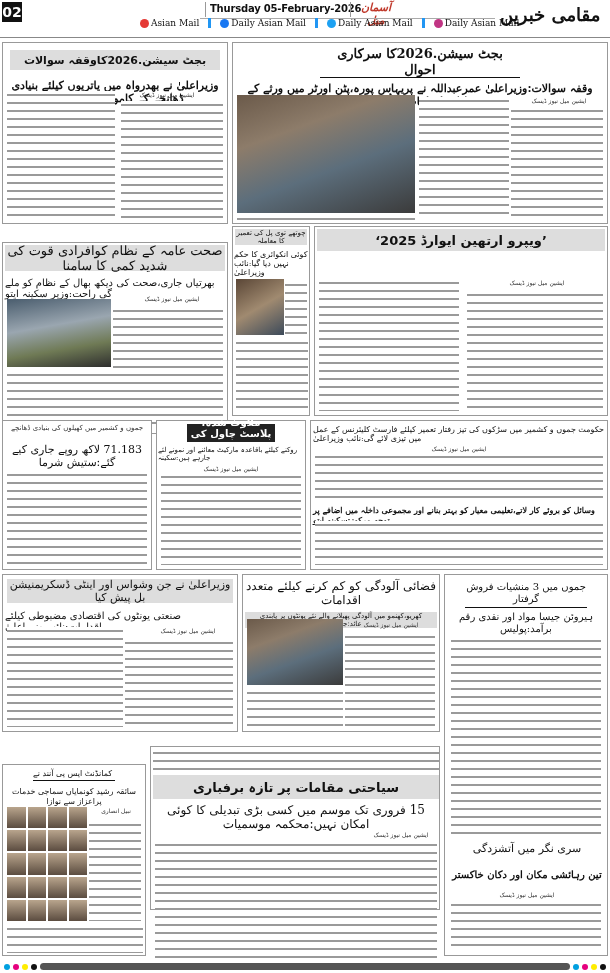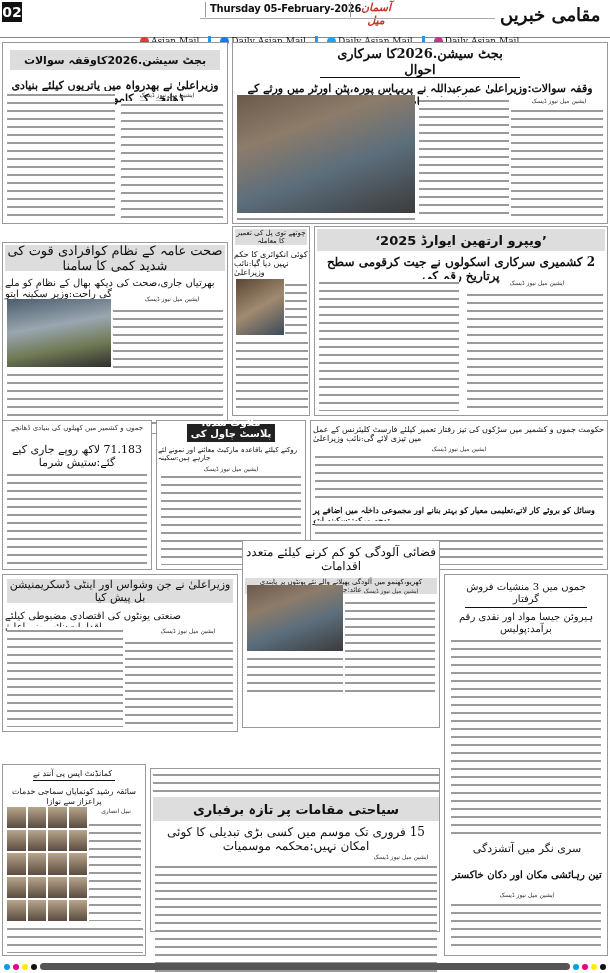--- a/index.html
+++ b/index.html
@@ -5,21 +5,21 @@
 *{box-sizing:border-box;margin:0;padding:0}
 body{width:610px;height:973px;background:#fff;font-family:"DejaVu Sans",sans-serif;position:relative;overflow:hidden;color:#111}
 .abs{position:absolute}
 .masthead{left:0;top:0;width:610px;height:38px;border-bottom:1px solid #888}
 .pgno{left:2px;top:2px;width:20px;height:20px;background:#111;color:#fff;font:bold 14px "DejaVu Sans",sans-serif;text-align:center;line-height:20px}
 .datebar{left:210px;top:3px;font:bold 10px "DejaVu Sans",sans-serif;letter-spacing:-0.2px}
 .vline{width:1px;background:#999}
 .logo{left:442px;top:1px;width:42px;height:18px;color:#c0392b;font:italic bold 11px "DejaVu Serif",serif;text-align:center}
 .section{left:500px;top:4px;font:bold 18px "DejaVu Serif",serif;direction:rtl;color:#111}
 .secline{left:200px;top:18px;width:295px;height:1px;background:#aaa}
-.social{left:140px;top:36px;font:9px "DejaVu Serif",serif;display:flex;gap:9px;align-items:flex-end}
+.social{left:140px;top:18px;font:9px "DejaVu Serif",serif;display:flex;gap:9px;align-items:flex-end}
 .si{display:inline-flex;align-items:center;gap:2px}
 .dot{width:9px;height:9px;border-radius:50%;display:inline-block}
 .sep{width:3px;height:10px;background:#2196f3;display:inline-block}
 .box{border:1px solid #999;background:#fff}
 .grayhead{background:#ddd;color:#111;font:bold 13px "DejaVu Sans",sans-serif;text-align:center;direction:rtl;display:flex;align-items:center;justify-content:center}
 .darkhead{background:#222;color:#fff;font:bold 10px "DejaVu Sans",sans-serif;text-align:center;direction:rtl;display:flex;align-items:center;justify-content:center}
 .hl{font:bold 12px "DejaVu Serif",serif;direction:rtl;text-align:center;line-height:1.2}
 .sub{font:11px "DejaVu Serif",serif;direction:rtl;text-align:left}
 .byline{font:6px "DejaVu Sans",sans-serif;direction:rtl;text-align:center;color:#333}
 .txt{font:5.5px/8px "DejaVu Sans",sans-serif;direction:rtl;text-align:justify;color:#222;overflow:hidden}
@@ -98,21 +98,20 @@
 <div class="abs box" style="left:232px;top:226px;width:78px;height:190px">
   <div class="grayhead" style="height:16px;margin:2px;font-size:7px;font-weight:normal;font-family:'DejaVu Serif',serif">چوتھے توی پل کی تعمیر کا معاملہ</div>
   <div class="sub" style="font-size:8px;padding:3px 1px">کوئی انکوائری کا حکم نہیں دیا گیا:نائب وزیراعلیٰ</div>
   <div class="abs photo3" style="left:3px;top:52px;width:48px;height:56px"></div>
   <div class="txt lines" style="position:absolute;right:2px;top:54px;width:22px;height:54px"></div>
   <div class="txt lines" style="position:absolute;left:3px;top:112px;width:72px;height:74px"></div>
 </div>
 
 <div class="abs box" style="left:314px;top:226px;width:294px;height:190px">
   <div class="grayhead" style="height:22px;margin:2px;font-size:13px">’ویپرو ارتھین ایوارڈ 2025‘</div>
-  <div class="hl" style="padding:2px;font-size:12px">2 کشمیری سرکاری اسکولوں نے جیت کرقومی سطح پرتاریخ رقم کی</div>
   <div class="byline" style="position:absolute;right:10px;top:52px;width:120px">ایشین میل نیوز ڈیسک</div>
   <div class="txt lines" style="position:absolute;right:4px;top:64px;width:136px;height:120px"></div>
   <div class="txt lines" style="position:absolute;left:4px;top:52px;width:140px;height:132px"></div>
 </div>
 
 <div class="abs box" style="left:2px;top:420px;width:150px;height:150px">
   <div class="byline" style="font-size:7px;padding:3px;font-family:'DejaVu Serif',serif">جموں و کشمیر میں کھیلوں کی بنیادی ڈھانچے</div>
   <div class="hl underline" style="font-size:11px;margin:8px 6px;padding-bottom:2px;font-weight:normal">71.183 لاکھ روپے جاری کیے گئے:ستیش شرما</div>
   <div class="byline" style="padding:3px">ایشین میل نیوز ڈیسک</div>
   <div class="txt lines" style="position:absolute;left:4px;top:50px;width:140px;height:94px"></div>
@@ -134,21 +133,21 @@
 </div>
 
 <div class="abs box" style="left:2px;top:574px;width:236px;height:158px">
   <div class="grayhead" style="height:24px;margin:4px;font-size:11px;font-family:'DejaVu Serif',serif;font-weight:normal">وزیراعلیٰ نے جن وشواس اور اینٹی ڈسکریمنیشن بل پیش کیا</div>
   <div class="sub" style="font-size:10px;padding:3px 2px">صنعتی یونٹوں کی اقتصادی مضبوطی کیلئے اقدامات:نائب وزیراعلیٰ</div>
   <div class="byline" style="position:absolute;right:14px;top:52px;width:70px">ایشین میل نیوز ڈیسک</div>
   <div class="txt lines" style="position:absolute;right:4px;top:64px;width:108px;height:88px"></div>
   <div class="txt lines" style="position:absolute;left:4px;top:52px;width:116px;height:100px"></div>
 </div>
 
-<div class="abs box" style="left:242px;top:540px;width:198px;height:188px">
+<div class="abs box" style="left:242px;top:574px;width:198px;height:158px">
   <div class="hl" style="font-size:12px;padding:4px 2px;font-weight:normal">فضائی آلودگی کو کم کرنے کیلئے متعدد اقدامات</div>
   <div class="grayhead" style="height:16px;margin:0 2px;font-size:7px;font-weight:normal">کھریو،کھنمو میں آلودگی پھیلانے والے نئے یونٹوں پر پابندی عائد:جاوید رانا</div>
   <div class="byline" style="position:absolute;right:8px;top:46px;width:80px">ایشین میل نیوز ڈیسک</div>
   <div class="abs photo" style="left:4px;top:44px;width:96px;height:66px"></div>
   <div class="txt lines" style="position:absolute;right:4px;top:58px;width:90px;height:94px"></div>
   <div class="txt lines" style="position:absolute;left:4px;top:114px;width:96px;height:38px"></div>
 </div>
 
 <div class="abs box" style="left:444px;top:574px;width:164px;height:382px">
   <div class="hl underline" style="font-size:10px;margin:6px 20px 3px;padding-bottom:2px;font-weight:normal">جموں میں 3 منشیات فروش گرفتار</div>
@@ -184,21 +183,21 @@
       <div></div>
     <div></div>
       <div></div>
       <div></div>
       <div></div>
   </div>
   <div class="txt lines" style="position:absolute;right:4px;top:56px;width:52px;height:100px"></div>
   <div class="txt lines" style="position:absolute;left:4px;top:160px;width:136px;height:28px"></div>
 </div>
 
-<div class="abs box" style="left:150px;top:768px;width:290px;height:164px">
+<div class="abs box" style="left:150px;top:746px;width:290px;height:164px">
   <div class="txt lines" style="position:absolute;left:2px;top:2px;width:286px;height:22px"></div>
   <div class="grayhead" style="position:absolute;left:2px;top:28px;width:286px;height:24px;font-size:13px">سیاحتی مقامات پر تازہ برفباری</div>
   <div class="hl" style="position:absolute;left:2px;top:56px;width:286px;font-size:12px;font-weight:normal">15 فروری تک موسم میں کسی بڑی تبدیلی کا کوئی امکان نہیں:محکمہ موسمیات</div>
   <div class="byline" style="position:absolute;right:8px;top:84px;width:60px">ایشین میل نیوز ڈیسک</div>
   <div class="txt lines" style="position:absolute;left:4px;top:94px;width:282px;height:120px"></div>
 </div>
 
 <div class="abs footer">
   <span class="cdot" style="background:#00a0e0"></span>
   <span class="cdot" style="background:#e6007e"></span>

